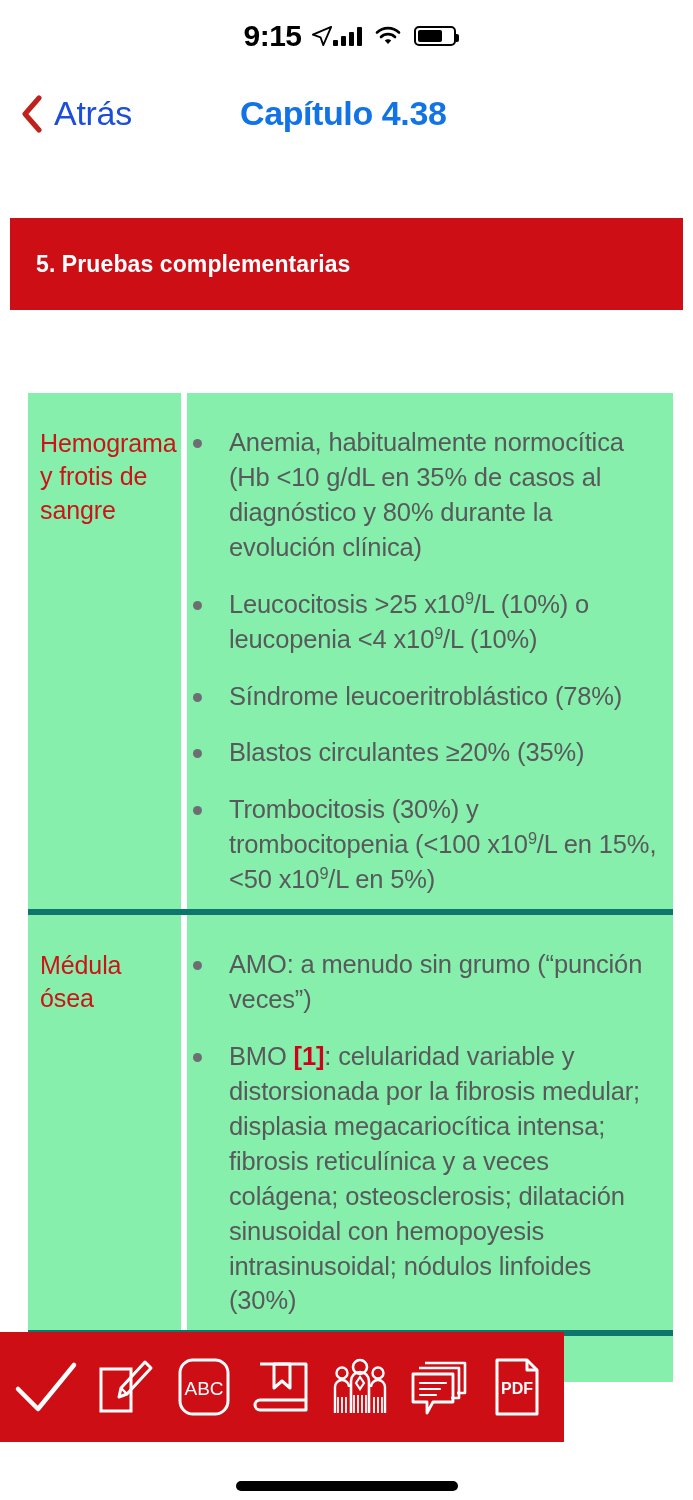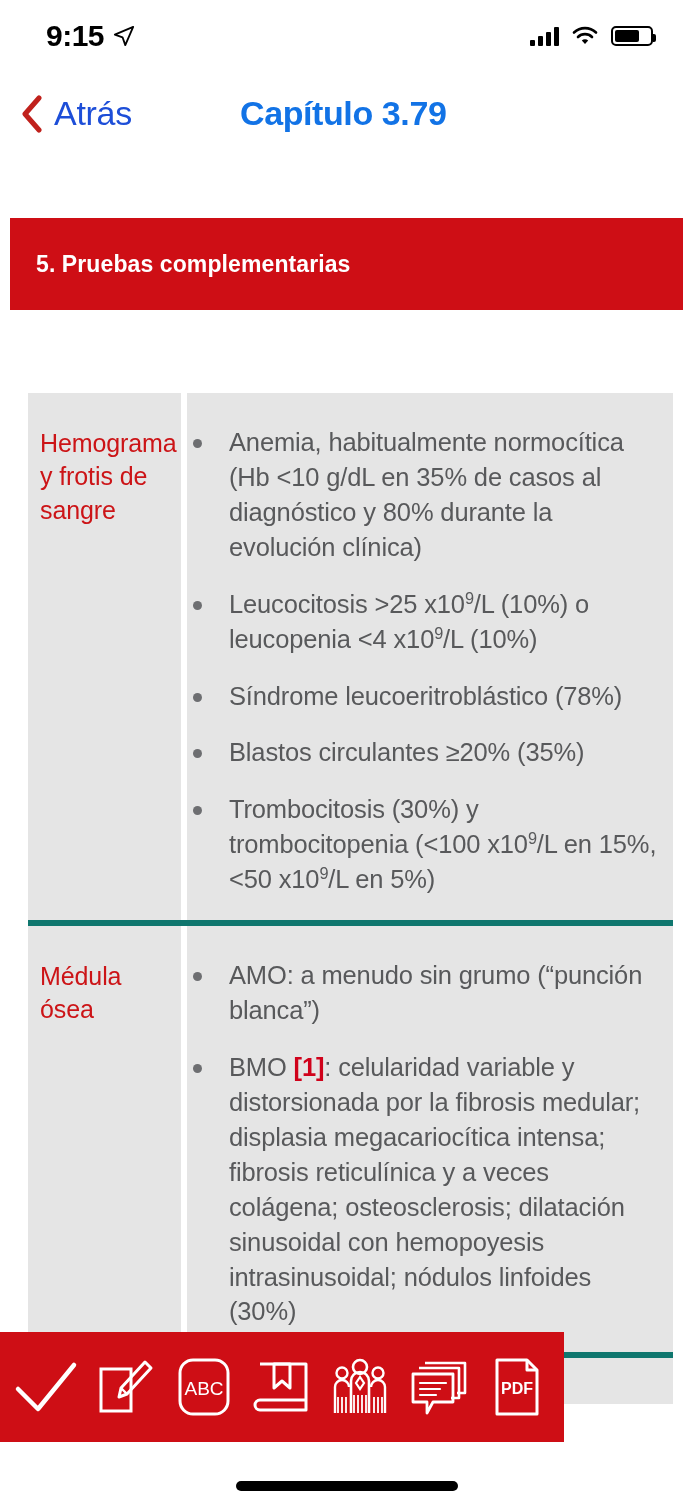--- a/index.html
+++ b/index.html
@@ -7,21 +7,21 @@
   body {
     font-family:"Liberation Sans", sans-serif;
     background:#ffffff;
     position:relative;
     overflow:hidden;
   }
 
   
   .statusbar{
     position:absolute; top:0; left:0; width:693px; height:72px;
-    display:flex; align-items:center; justify-content:space-between;
+    display:flex; align-items:center; justify-content:center;
     padding:0 40px 0 46px;
   }
   .sb-left{ display:flex; align-items:center; gap:9px; }
   .sb-time{ font-size:30px; font-weight:700; color:#000; letter-spacing:-0.5px; }
   .sb-loc{ width:22px; height:22px; display:block; }
   .sb-right{ display:flex; align-items:center; gap:13px; }
   .bars{ display:flex; align-items:flex-end; gap:3px; height:19px; }
   .bars i{ display:block; width:5px; background:#000; border-radius:1px; }
   .bars i:nth-child(1){ height:6px; }
   .bars i:nth-child(2){ height:10px; }
@@ -57,30 +57,30 @@
   }
   .section-banner .txt{
     color:#ffffff; font-size:23px; font-weight:600; padding-left:26px;
     letter-spacing:0.1px;
   }
 
   
   .table{
     position:absolute; left:28px; top:393px; width:645px;
   }
-  .row{ display:flex; background:#e5e5e5; }
+  .row{ display:flex; background:#86efac; }
   .row + .row{ border-top:6px solid #0f766e; }
   .cell-label{
     width:159px; flex:0 0 159px; padding:34px 14px 24px 12px;
     border-right:6px solid #ffffff;
   }
   .cell-label .lbl{
     color:#cc1417; font-size:25px; line-height:1.33; letter-spacing:-0.1px;
   }
-  .cell-body{ flex:1 1 auto; padding:32px 14px 23px 0; }
+  .cell-body{ flex:1 1 auto; padding:32px 14px 12px 0; }
   .row-empty .cell-label{ padding:0; height:46px; }
   .row-empty .cell-body{ padding:0; }
 
   ul.bullets{ list-style:none; }
   ul.bullets > li{
     position:relative; padding-left:42px; margin-bottom:22px;
     font-size:25.5px; line-height:1.37; color:#58595b; letter-spacing:-0.15px;
   }
   ul.bullets > li:last-child{ margin-bottom:0; }
   ul.bullets > li:before{
@@ -133,21 +133,21 @@
   </div>
 </div>
 
 <div class="navbar">
   <div class="back-btn">
     <svg class="chev" viewBox="0 0 24 38">
       <path d="M19 3 L5 19 L19 35" fill="none" stroke="#c0211c" stroke-width="5" stroke-linecap="round" stroke-linejoin="round"></path>
     </svg>
     <span class="back-label">Atrás</span>
   </div>
-  <div class="nav-title">Capítulo 3.79</div>
+  <div class="nav-title">Capítulo 4.38</div>
 </div>
 
 <div class="section-banner">
   <span class="txt">5. Pruebas complementarias</span>
 </div>
 
 <div class="table">
 
   <div class="row">
     <div class="cell-label">
@@ -163,21 +163,21 @@
       </ul>
     </div>
   </div>
 
   <div class="row">
     <div class="cell-label">
       <div class="lbl">Médula ósea</div>
     </div>
     <div class="cell-body">
       <ul class="bullets">
-        <li>AMO: a menudo sin grumo (“punción blanca”)</li>
+        <li>AMO: a menudo sin grumo (“punción veces”)</li>
         <li>BMO <span class="ref">[1]</span>: celularidad variable y distorsionada por la fibrosis medular; displasia megacariocítica intensa; fibrosis reticulínica y a veces colágena; osteosclerosis; dilatación sinusoidal con hemopoyesis intrasinusoidal; nódulos linfoides (30%)</li>
       </ul>
     </div>
   </div>
 
   <div class="row row-empty">
     <div class="cell-label"></div>
     <div class="cell-body"></div>
   </div>
 

